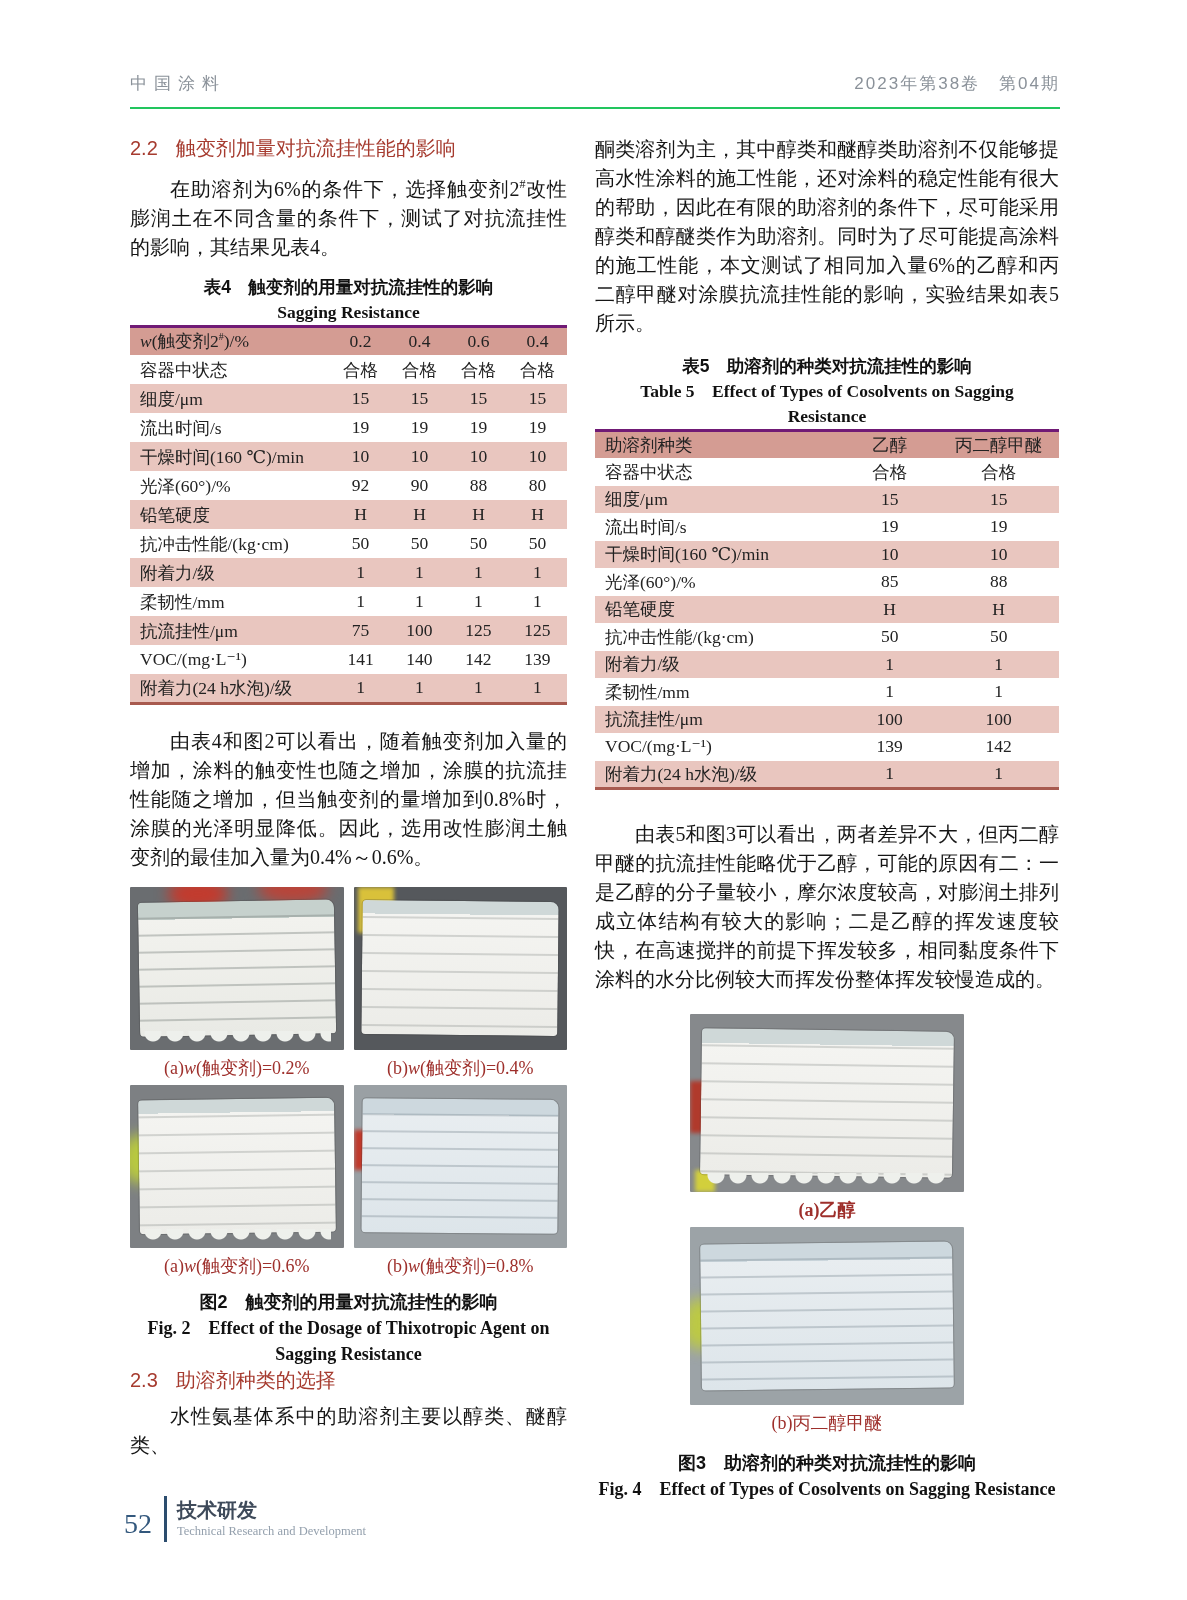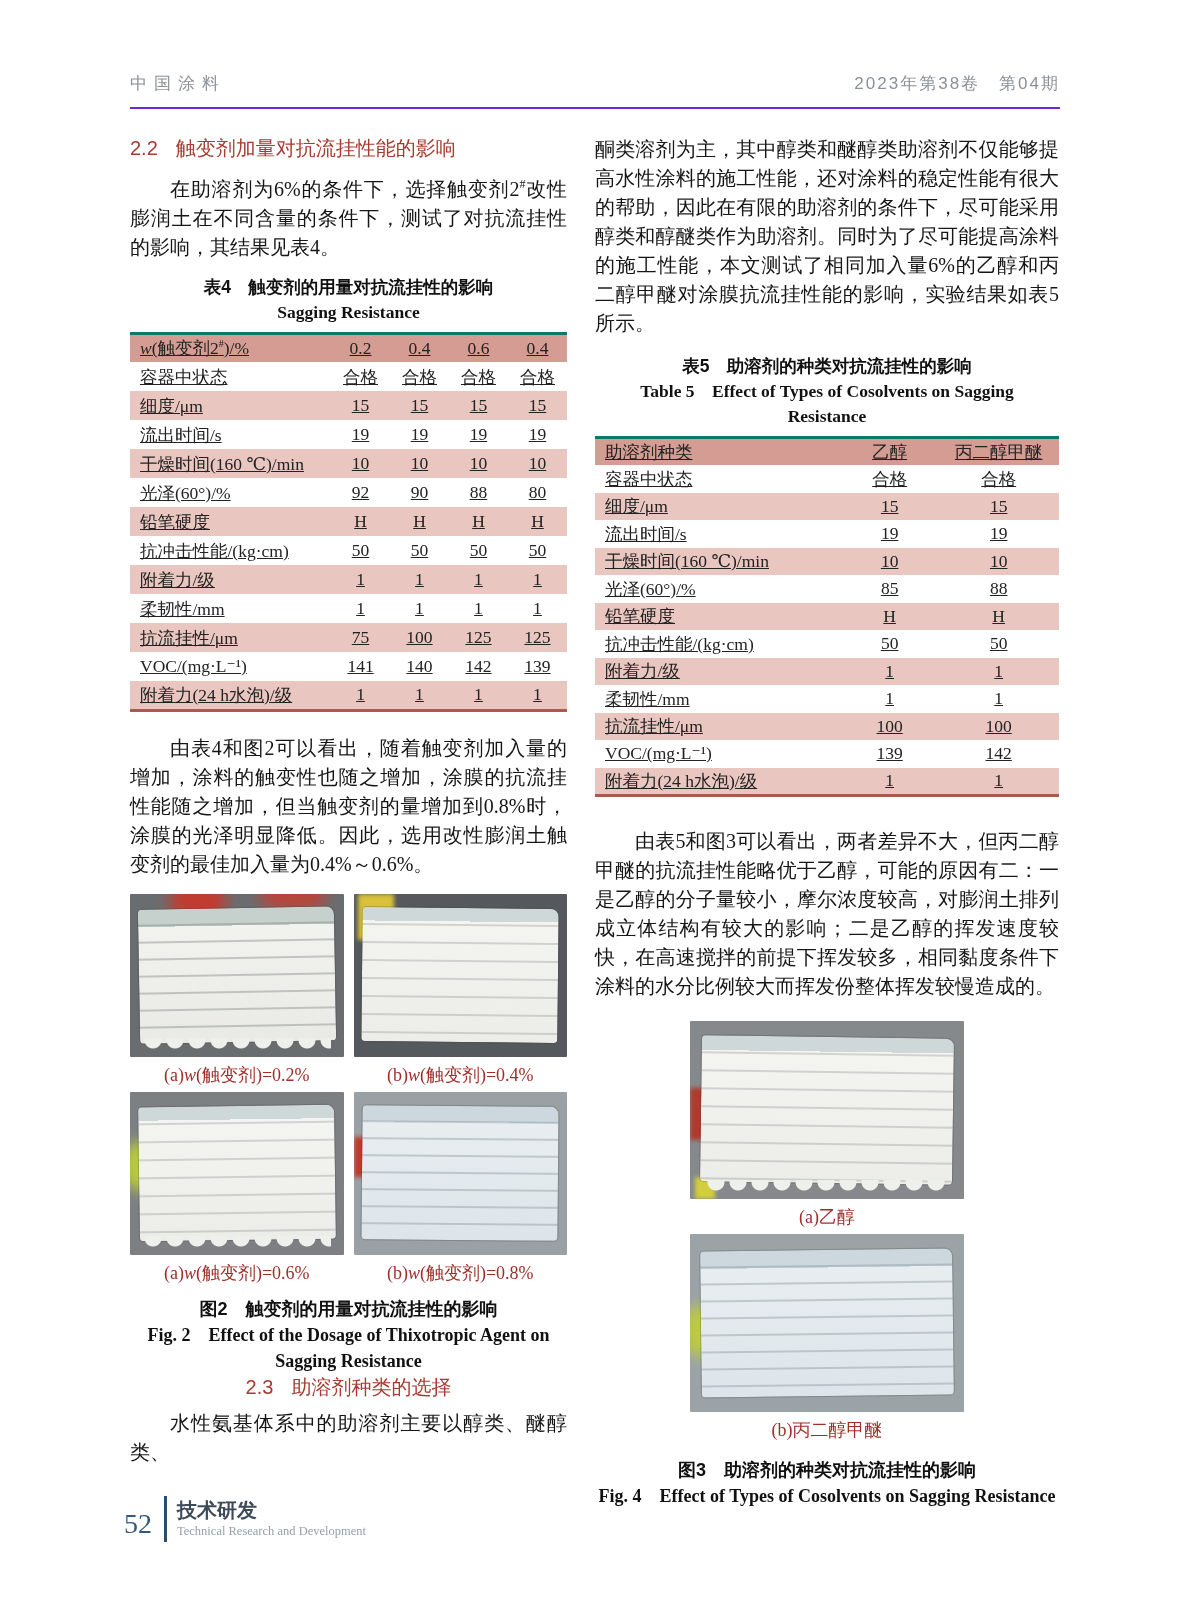--- a/index.html
+++ b/index.html
@@ -2,21 +2,21 @@
 <html><head>
 <meta charset="utf-8">
 <style>
   * { margin:0; padding:0; box-sizing:border-box; }
   html,body { background:#ffffff; }
   body { font-family:"Liberation Serif","DejaVu Serif",serif; color:#1c1c1c; }
   .page { position:relative; width:1187px; height:1600px; background:#fff; overflow:hidden; }
 
   
   .pg-header { display:flex; justify-content:space-between; align-items:flex-end;
-    margin:0 127px 0 130px; padding:72px 0 12px; border-bottom:2px solid #6d28d9;
+    margin:0 127px 0 130px; padding:72px 0 12px; border-bottom:2px solid #22c55e;
     color:#8a9199; font-family:"Liberation Sans","DejaVu Sans",sans-serif; font-size:17px; }
   .pg-header .journal { letter-spacing:7px; }
   .pg-header .issue { letter-spacing:2px; }
 
   
   .columns { display:flex; gap:28px; padding:26px 128px 0 130px; }
   .col-left  { width:437px; flex:0 0 437px; }
   .col-right { width:464px; flex:0 0 464px; }
 
   
@@ -29,43 +29,43 @@
   p.indent { text-indent:2em; }
   p.body sup { font-size:12px; }
 
   
   .tbl-cap-cn { text-align:center; font-weight:bold; font-size:17.5px; line-height:25px;
     font-family:"Liberation Sans","DejaVu Sans",sans-serif; color:#111; margin-top:13px; }
   .tbl-cap-en { text-align:center; font-weight:bold; font-size:17.5px; line-height:25px;
     font-family:"Liberation Serif","DejaVu Serif",serif; color:#111; }
 
   
-  table.datatable { width:100%; border-collapse:collapse; margin-top:7px;
-    border-top:3px solid #0f766e; border-bottom:3px solid #a85a4f; font-size:17.5px; color:#222;text-decoration:underline; }
+  table.datatable { width:100%; border-collapse:collapse; 
+    border-top:3px solid #701a75; border-bottom:3px solid #a85a4f; font-size:17.5px; color:#222; }
   table.datatable th, table.datatable td { font-weight:normal; height:29px; padding:0 3px;
     text-align:center; vertical-align:middle; }
   table.t5 th, table.t5 td { height:27.5px; }
   table.datatable .lbl { text-align:left; padding-left:10px; }
   table.datatable thead tr { background:#d49c93; }
   table.datatable tbody tr:nth-child(even) { background:#e9c6bf; }
   table.datatable sup { font-size:10px; }
   .t4 .lbl { width:46%; }
   .t5 .lbl { width:53%; }
   .t5 .c1  { width:21%; }
 
   
   .figgrid { display:grid; grid-template-columns:1fr 1fr; column-gap:10px; row-gap:4px; margin-top:15px; }
   figure { text-align:center; }
   .fig-red { color:#9e2f2b; font-size:18px; line-height:26px; margin-top:5px; font-family:"Liberation Serif","DejaVu Serif",serif; }
   .fig-red i { font-family:"Liberation Serif",serif; }
   .fig-cap-cn { text-align:center; font-weight:bold; font-size:18px; line-height:26px;
     font-family:"Liberation Sans","DejaVu Sans",sans-serif; margin-top:10px; color:#111; }
   .fig-cap-en { text-align:center; font-weight:bold; font-size:18px; line-height:26px;
     font-family:"Liberation Serif","DejaVu Serif",serif; color:#111; }
-  .sec23 { margin-top:32px;text-align:center; }
+  .sec23 { margin-top:32px; }
 
   
   .photo { position:relative; overflow:hidden; background:#6a6d70; border-radius:1px; }
   .ph-small { width:100%; height:163px; }
   .ph-big { width:274px; height:178px; margin:0 auto; }
   .photo .blob { position:absolute; border-radius:50%; filter:blur(7px); }
   .photo .patch { position:absolute; filter:blur(2px); }
   .photo .panel { position:absolute; left:4%; right:4%; top:9%; bottom:9%; border-radius:4px 8px 4px 4px;
     background:
       repeating-linear-gradient(180deg, rgba(0,0,0,0) 0 15px, rgba(116,124,120,0.38) 15px 17px),
@@ -338,21 +338,21 @@
           <tr>
               <td class="lbl">附着力(24 h水泡)/级</td>
               <td>1</td>
               <td>1</td>
             </tr>
         </tbody>
       </table>
 
       <p class="body indent" style="margin-top:30px;">由表5和图3可以看出，两者差异不大，但丙二醇甲醚的抗流挂性能略优于乙醇，可能的原因有二：一是乙醇的分子量较小，摩尔浓度较高，对膨润土排列成立体结构有较大的影响；二是乙醇的挥发速度较快，在高速搅拌的前提下挥发较多，相同黏度条件下涂料的水分比例较大而挥发份整体挥发较慢造成的。</p>
 
-      <figure style="margin-top:20px;">
+      <figure style="margin-top:20px;font-weight:bold;">
         <div class="photo ph-big" style="background:#86898c;">
           <span class="patch" style="left:0;top:38%;width:22px;height:52px;background:#b03a2c;"></span>
           <span class="patch" style="left:2%;bottom:0;width:20px;height:22px;background:#d2cf3c;"></span>
           <div class="panel white" style="transform:rotate(0.8deg);"></div>
           <div class="drip"></div>
         </div>
         <figcaption class="fig-red">(a)乙醇</figcaption>
       </figure>
 
       <figure style="margin-top:4px;">

